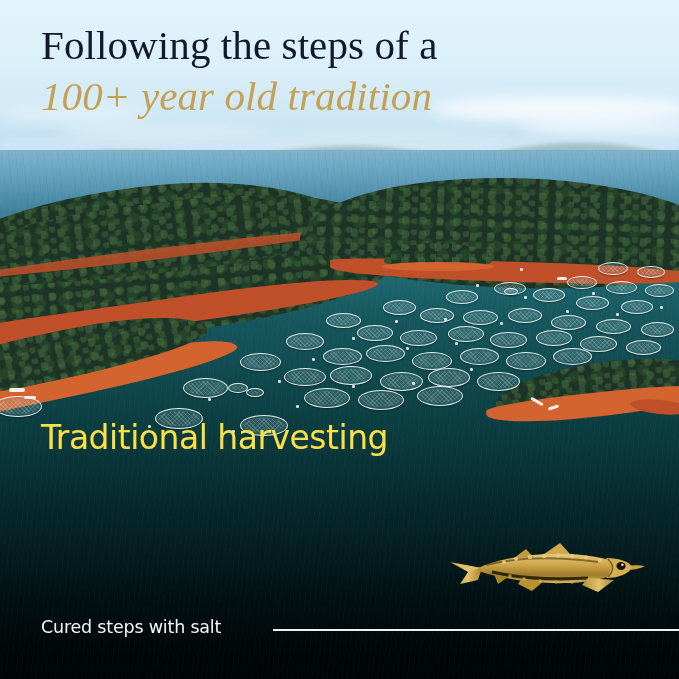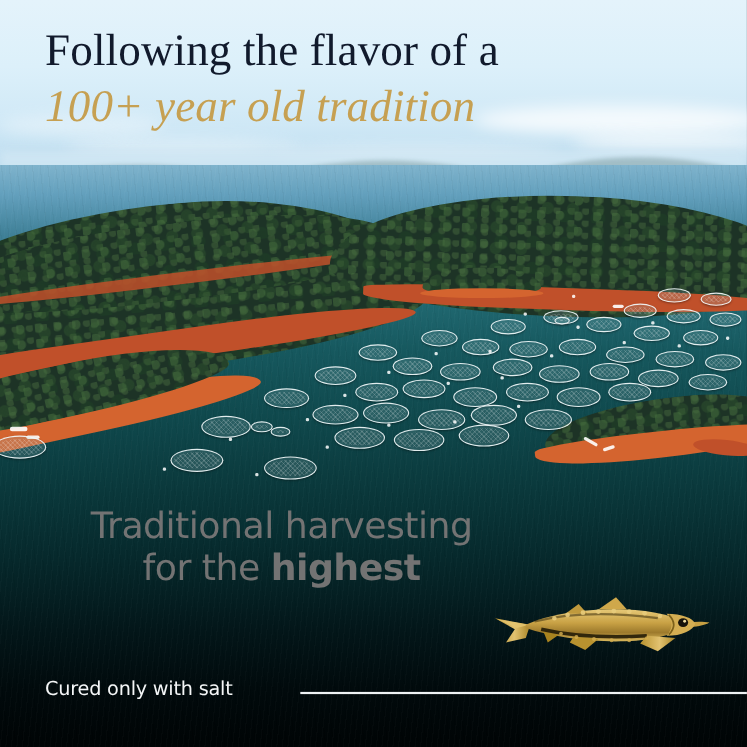--- a/index.html
+++ b/index.html
@@ -139,28 +139,27 @@
     font-size:41px;
     color:#c6a052;
     letter-spacing:.1px;
     margin-top:7px;
     font-style:italic;
   }
 
   
   .promo{
     position:absolute;
-    left:41px; top:459px;
+    left:41px; top:419px;
     width:430px;
-    color:#737373;
+    color:#fde047;
     font-family:"DejaVu Sans", "Liberation Sans", sans-serif;
     font-size:33px;
     line-height:1.165;
     letter-spacing:-.5px;
-    text-align:center;
   }
   .promo .line{ display:block; white-space:nowrap; }
   .promo b{ font-weight:700; }
   .promo .reg{ font-weight:400; }
 
   
   .tagline{
     position:absolute;
     left:41px; top:617px;
     color:#f4f6f7;
@@ -331,27 +330,26 @@
       <div class="buoy" style="left:296px;top:405px;"></div>
       <div class="buoy" style="left:232px;top:430px;"></div>
       <div class="buoy" style="left:148px;top:425px;"></div>
       <div class="buoy" style="left:520px;top:268px;"></div>
       <div class="buoy" style="left:592px;top:292px;"></div>
       <div class="buoy" style="left:660px;top:306px;"></div>
     </div>
   </div>
 
   <div class="headline">
-    <span class="l1">Following the flavor of a</span>
+    <span class="l1">Following the steps of a</span>
     <span class="l2">100+ year old tradition</span>
   </div>
 
   <div class="promo">
     <span class="line reg">Traditional harvesting</span>
-    <span class="line"><span class="reg">for the </span><b>highest</b></span>
   </div>
 
   <svg class="fish" viewBox="0 0 198 62" xmlns="http://www.w3.org/2000/svg">
     <defs>
       <linearGradient id="gold" x1="0" y1="0" x2="0" y2="1">
         <stop offset="0%" stop-color="#e6c877"></stop>
         <stop offset="42%" stop-color="#c9a245"></stop>
         <stop offset="72%" stop-color="#9d7a2c"></stop>
         <stop offset="100%" stop-color="#d8b75c"></stop>
       </linearGradient>
@@ -407,16 +405,16 @@
 
     <path d="M158 20 C172 20, 182 24, 184 29 C182 35, 172 40, 158 40
              C164 33, 164 27, 158 20 Z" fill="#d4ae52"></path>
 
     <ellipse cx="173" cy="28" rx="4.6" ry="4" fill="#16120a"></ellipse>
     <circle cx="174.4" cy="26.8" r="1.3" fill="#f0dda0"></circle>
 
     <path d="M160 21 C166 27, 166 33, 160 39" stroke="#7d611a" stroke-width="1.6" fill="none"></path>
   </svg>
 
-  <div class="tagline">Cured only with salt</div>
+  <div class="tagline">Cured steps with salt</div>
   <div class="rule"></div>
 
 </div>
 
 </body></html>

